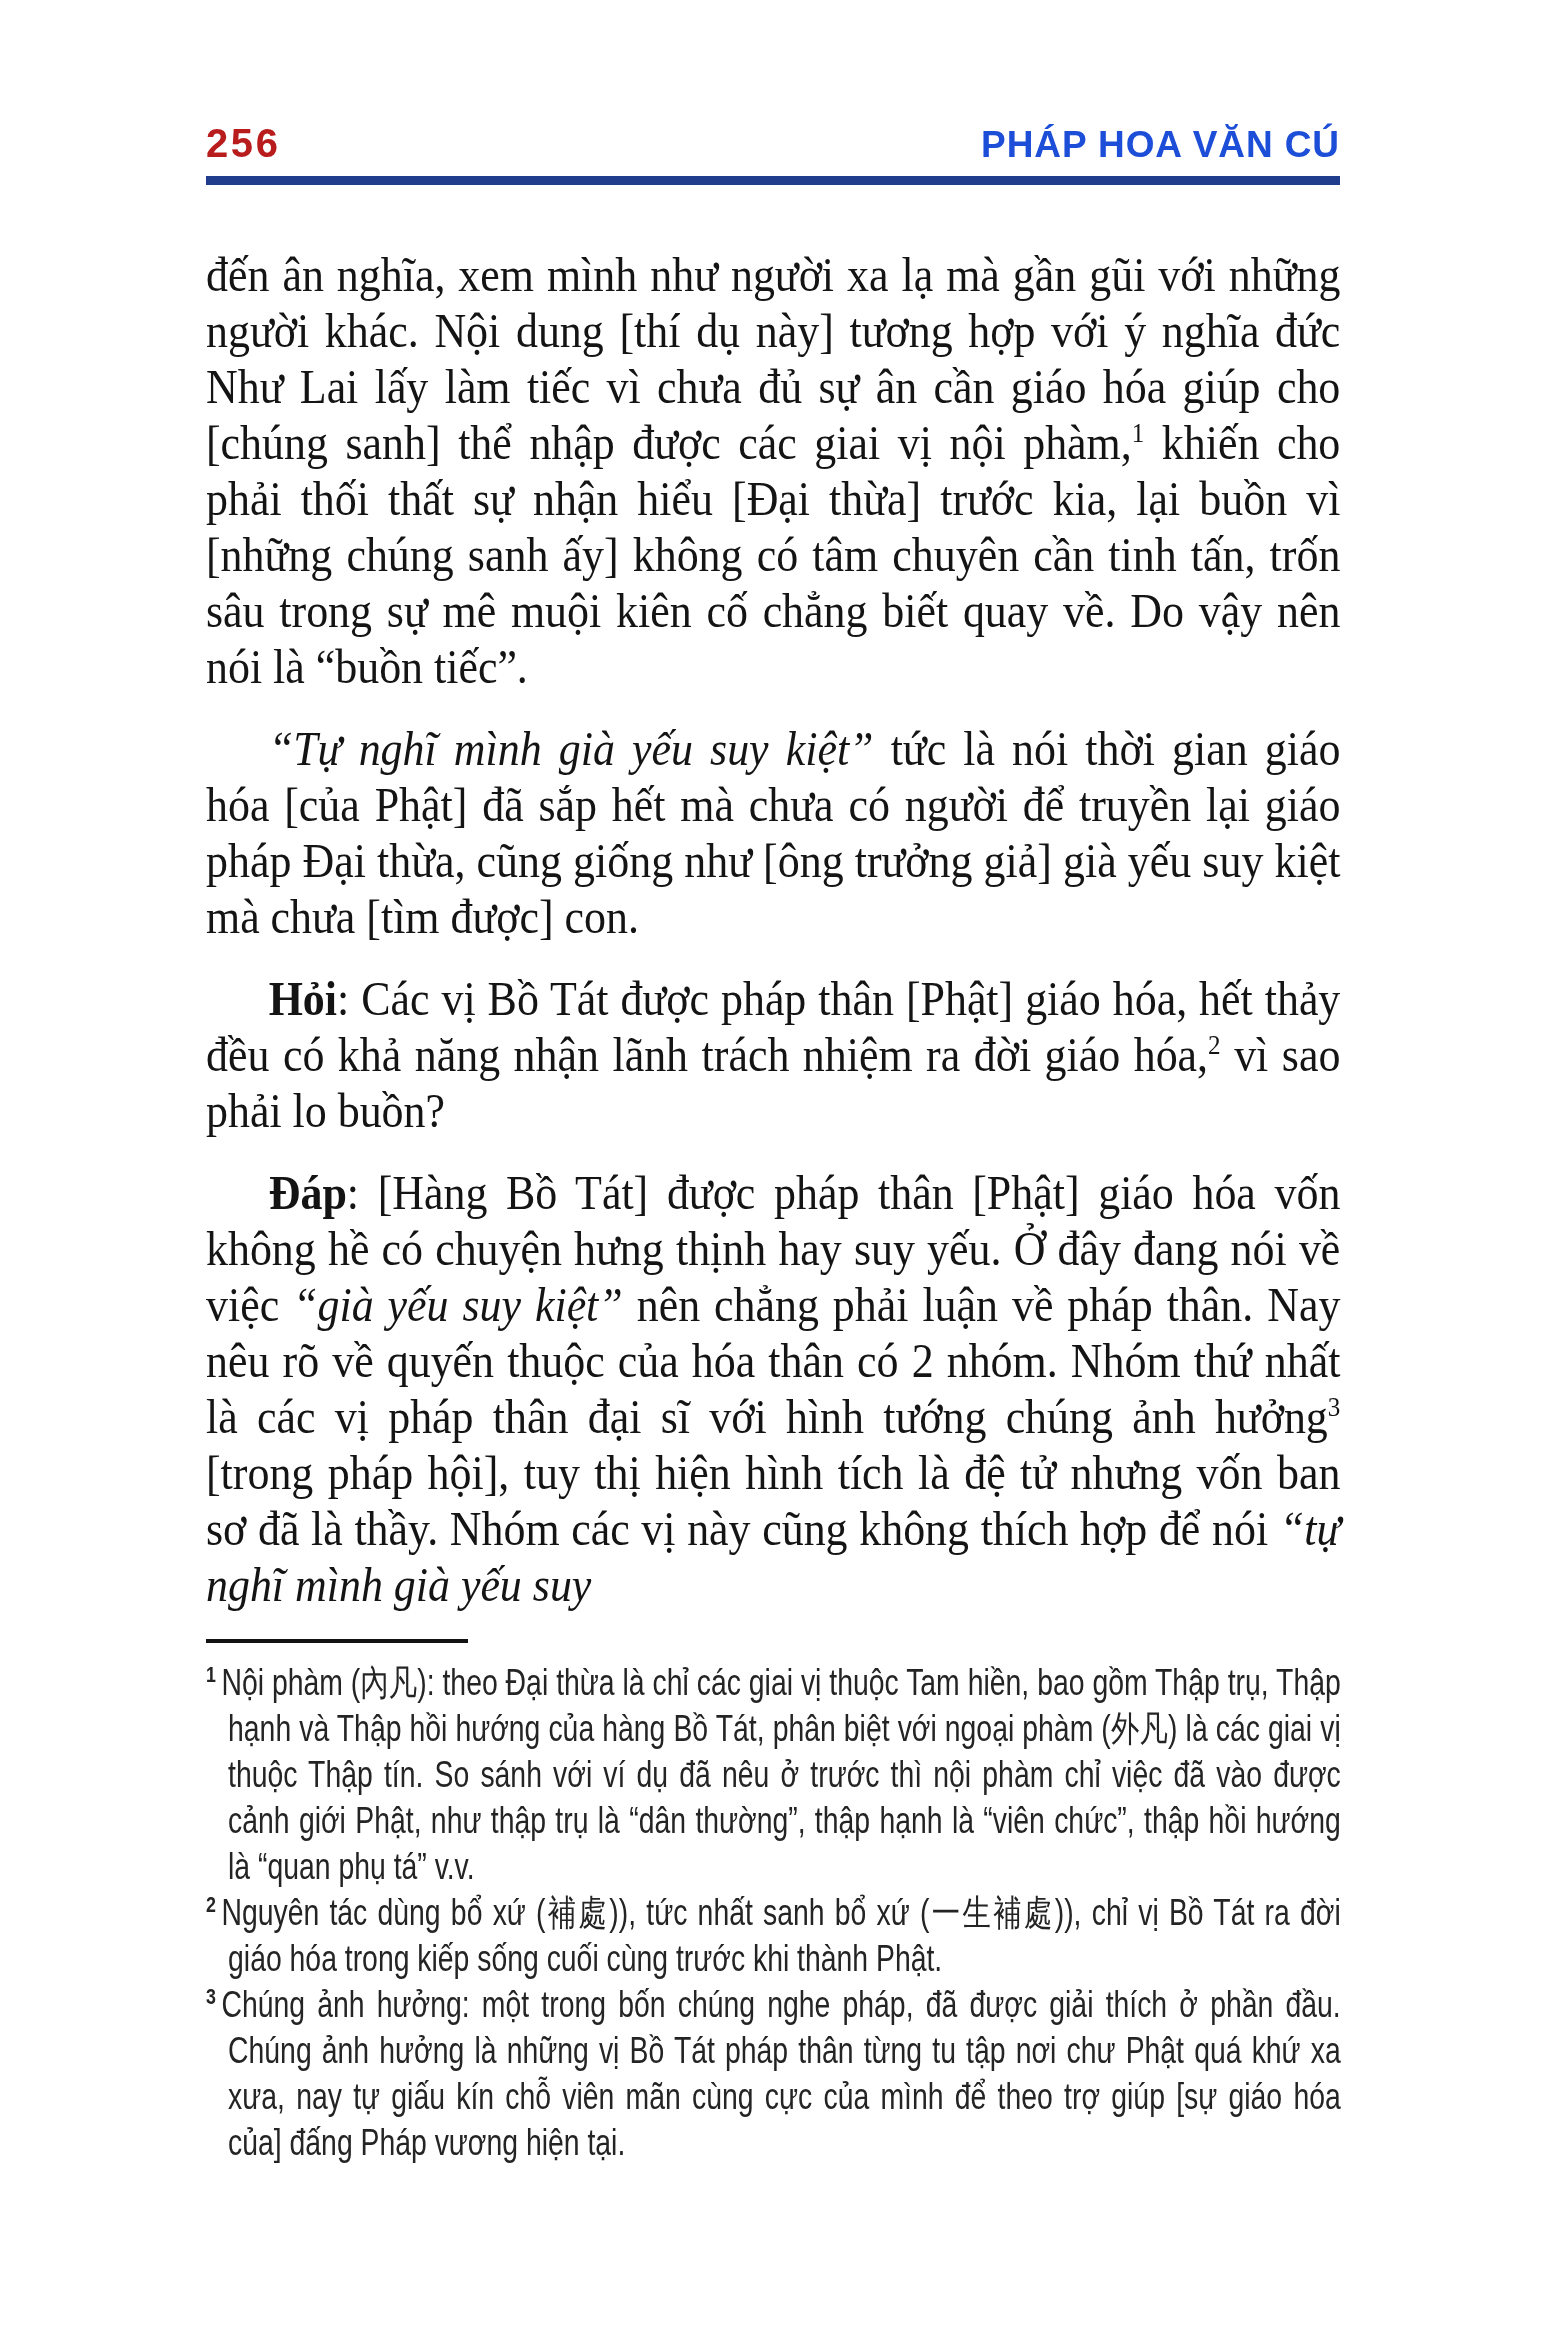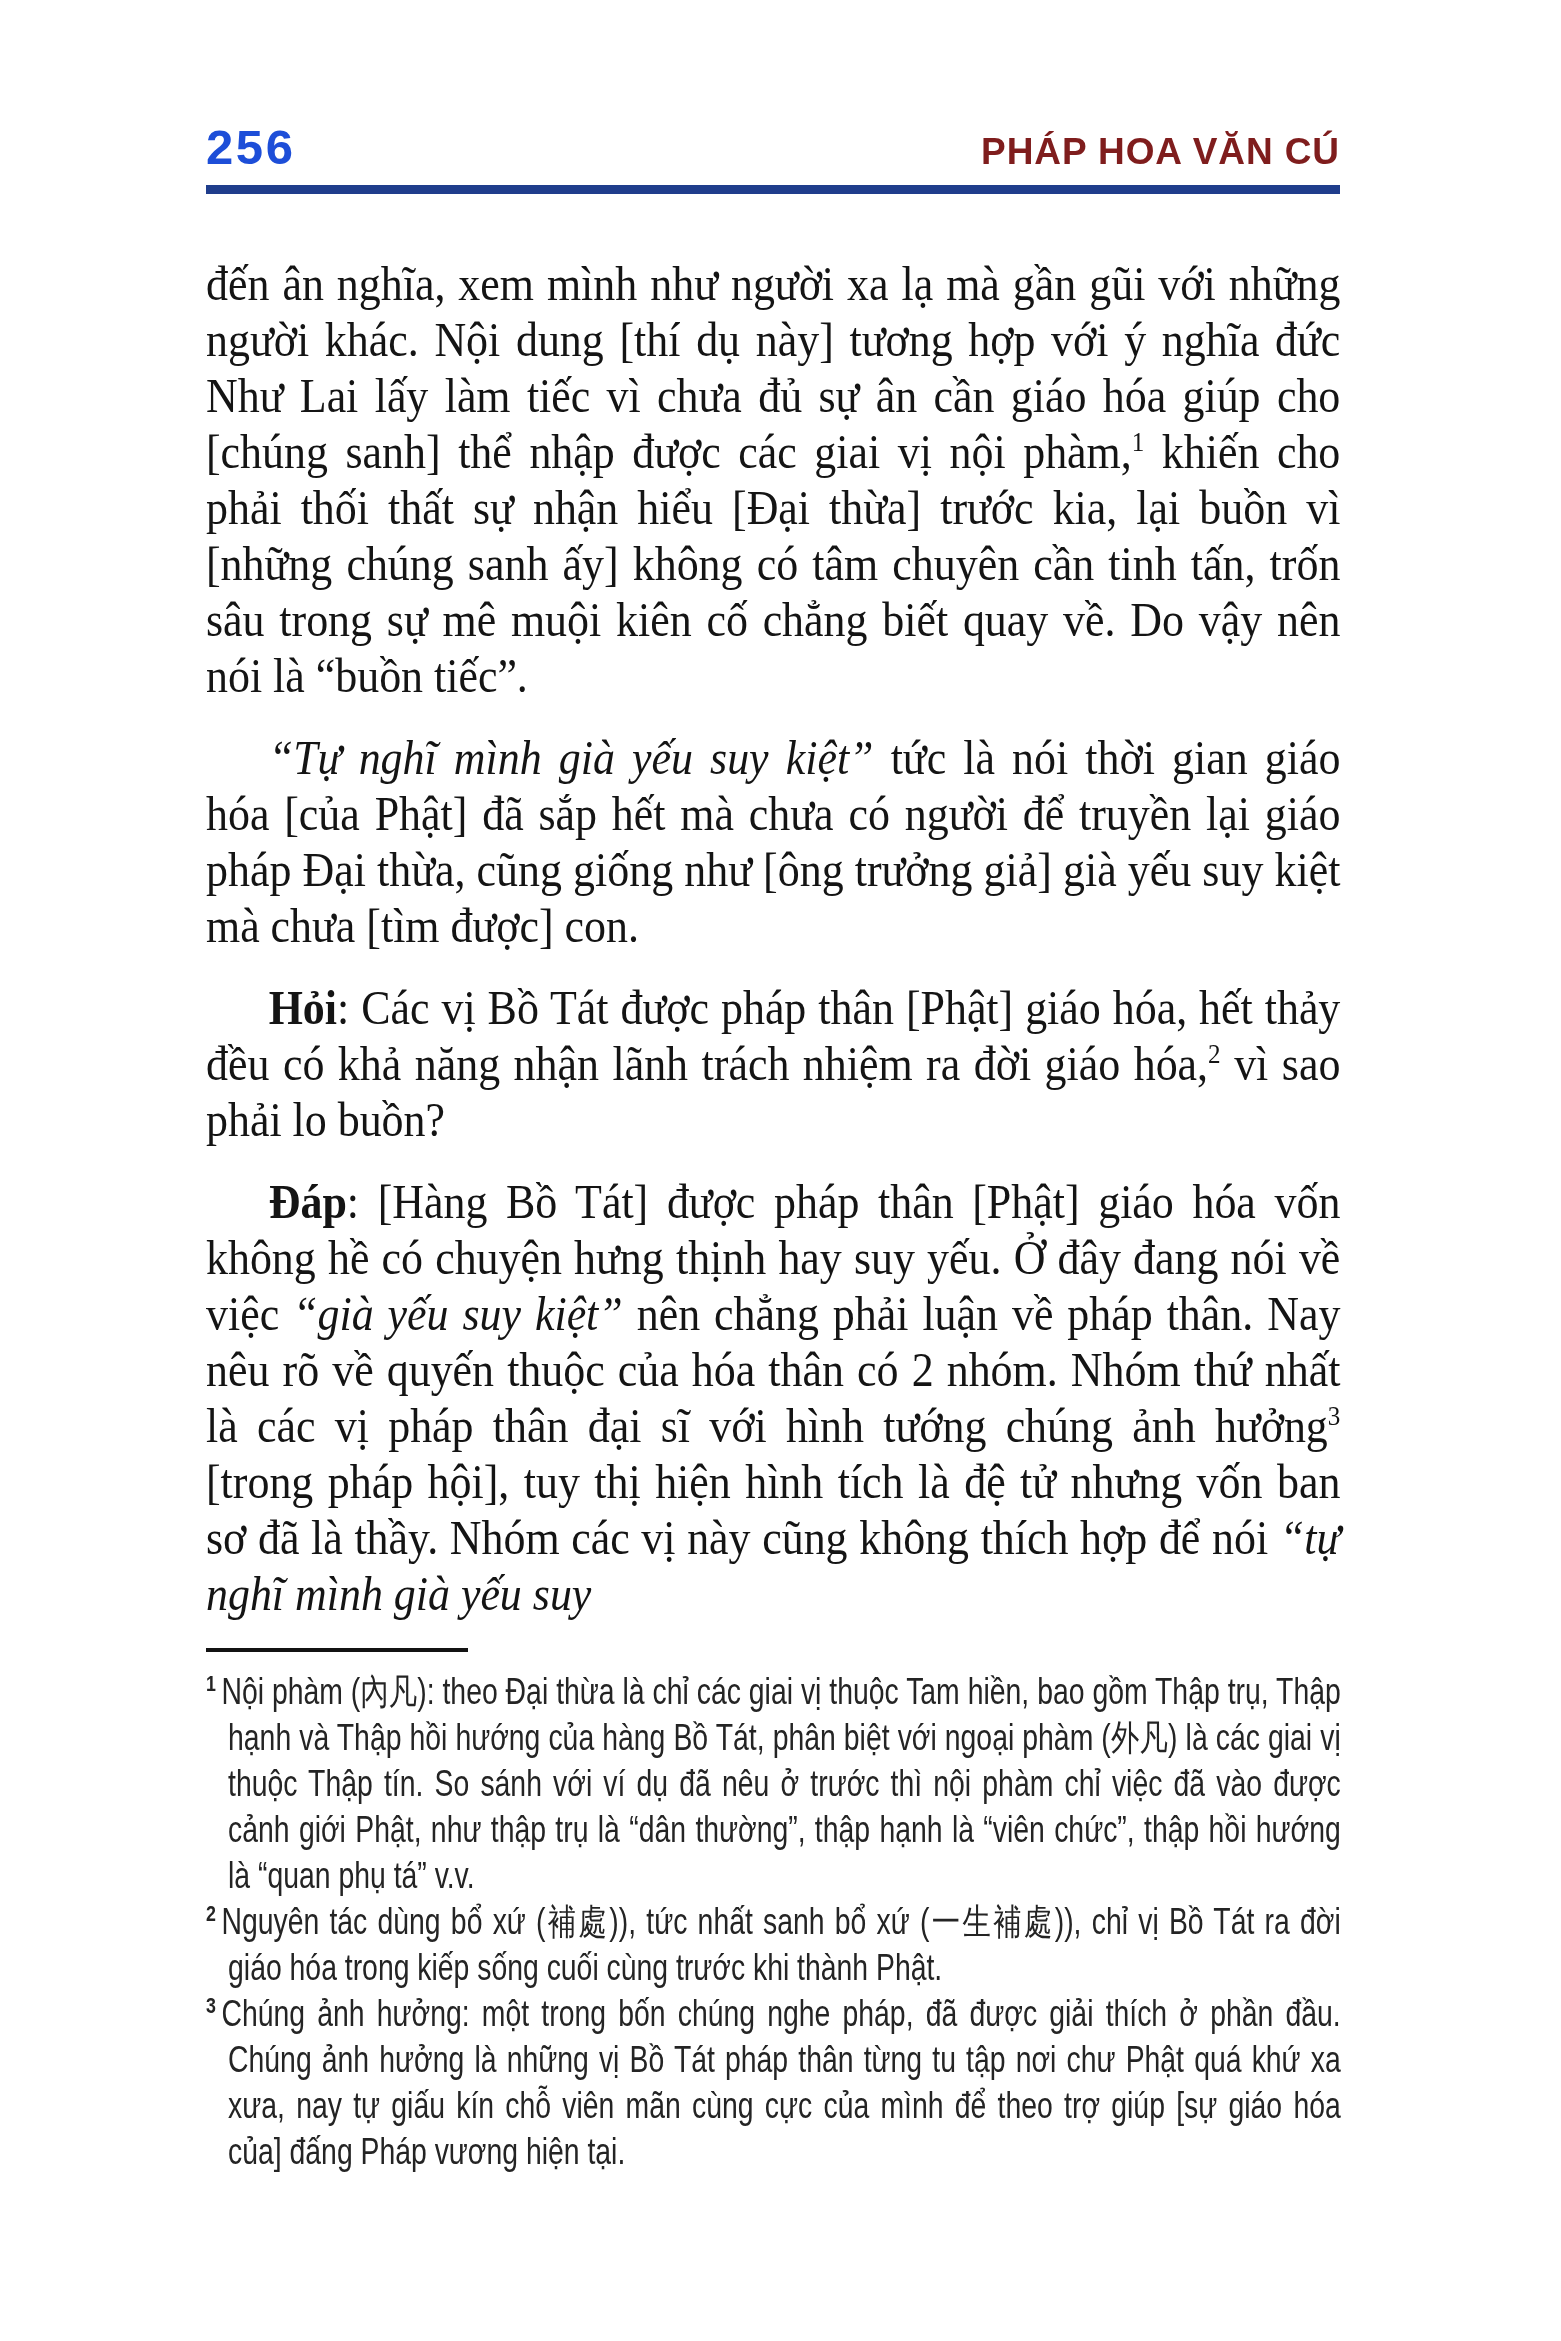--- a/index.html
+++ b/index.html
@@ -16,23 +16,23 @@
 
   
   .header-row {
     display: flex;
     justify-content: space-between;
     align-items: baseline;
     font-family: "Liberation Sans", sans-serif;
     font-weight: bold;
   }
   .page-number {
-    font-size: 49px;
+    font-size: 40px;
     line-height: 1;
-    color: #1d4ed8;
+    color: #b91c1c;
     letter-spacing: 2.6px;
   }
   .header-title {
     font-size: 37px;
     line-height: 1;
     letter-spacing: 0.9px;
   }
   .header-rule {
     height: 8.7px;
     margin-top: 13px;
@@ -91,21 +91,21 @@
     margin-right: 7px;
   }
 </style>
 </head>
 <body>
 
 <div class="page">
 
   <div class="header-row">
     <span class="page-number">256</span>
-    <span class="header-title" style="color: #7f1d1d;">PHÁP HOA VĂN CÚ</span>
+    <span class="header-title" style="color: #1d4ed8;">PHÁP HOA VĂN CÚ</span>
   </div>
   <div class="header-rule" style="background: rgb(31, 61, 140);"></div>
 
   <div class="body-text">
     <p><span>đến ân nghĩa, xem mình như người xa lạ mà gần gũi với những người khác. Nội dung [thí dụ này] tương hợp với ý nghĩa đức Như Lai lấy làm tiếc vì chưa đủ sự ân cần giáo hóa giúp cho [chúng sanh] thể nhập được các giai vị nội phàm,</span><sup class="body-sup">1</sup><span> khiến cho phải thối thất sự nhận hiểu [Đại thừa] trước kia, lại buồn vì [những chúng sanh ấy] không có tâm chuyên cần tinh tấn, trốn sâu trong sự mê muội kiên cố chẳng biết quay về. Do vậy nên nói là “buồn tiếc”.</span></p>
     <p class="indent"><span class="seg-italic">“Tự nghĩ mình già yếu suy kiệt”</span><span> tức là nói thời gian giáo hóa [của Phật] đã sắp hết mà chưa có người để truyền lại giáo pháp Đại thừa, cũng giống như [ông trưởng giả] già yếu suy kiệt mà chưa [tìm được] con.</span></p>
     <p class="indent"><span class="seg-bold">Hỏi</span><span>: Các vị Bồ Tát được pháp thân [Phật] giáo hóa, hết thảy đều có khả năng nhận lãnh trách nhiệm ra đời giáo hóa,</span><sup class="body-sup">2</sup><span> vì sao phải lo buồn?</span></p>
     <p class="indent"><span class="seg-bold">Đáp</span><span>: [Hàng Bồ Tát] được pháp thân [Phật] giáo hóa vốn không hề có chuyện hưng thịnh hay suy yếu. Ở đây đang nói về việc </span><span class="seg-italic">“già yếu suy kiệt”</span><span> nên chẳng phải luận về pháp thân. Nay nêu rõ về quyến thuộc của hóa thân có 2 nhóm. Nhóm thứ nhất là các vị pháp thân đại sĩ với hình tướng chúng ảnh hưởng</span><sup class="body-sup">3</sup><span> [trong pháp hội], tuy thị hiện hình tích là đệ tử nhưng vốn ban sơ đã là thầy. Nhóm các vị này cũng không thích hợp để nói </span><span class="seg-italic">“tự nghĩ mình già yếu suy</span></p>
   </div>
 

